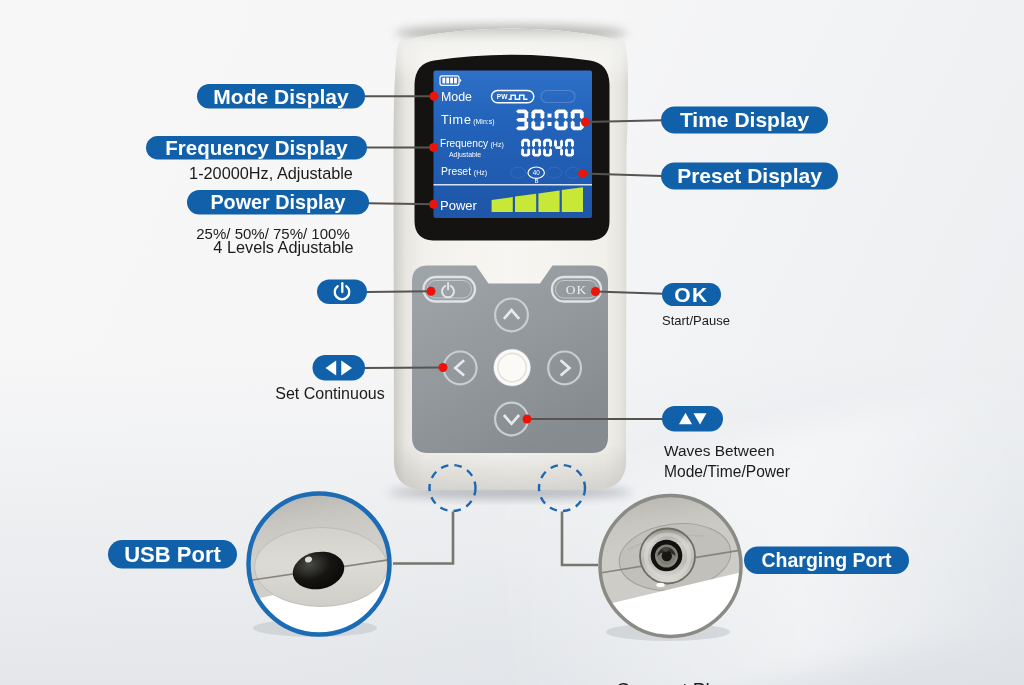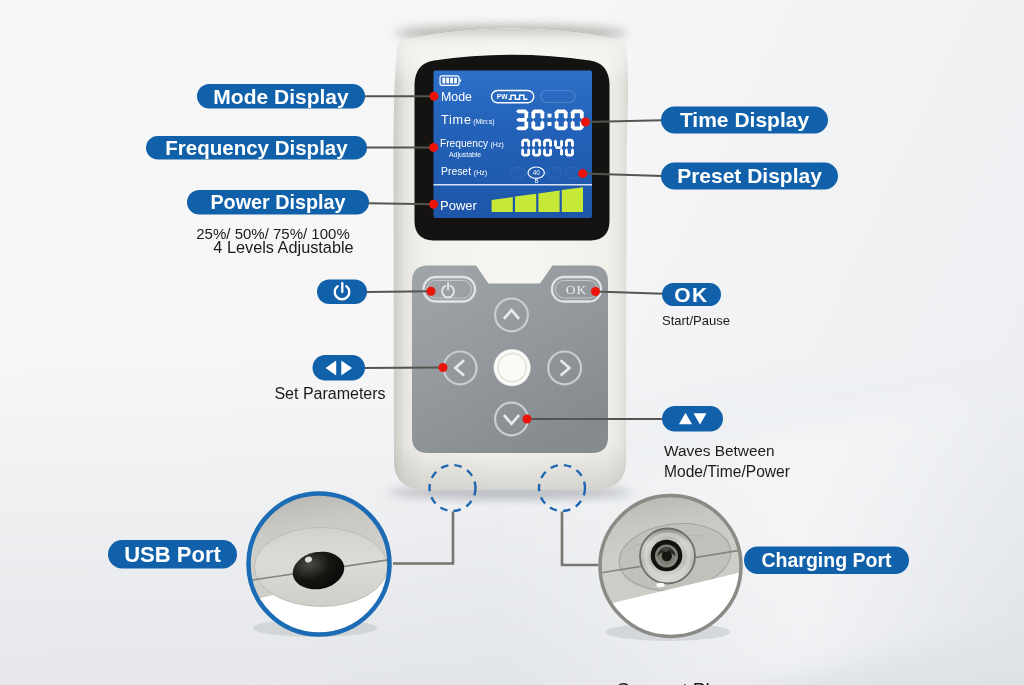--- a/index.html
+++ b/index.html
@@ -271,19 +271,20 @@
         <path d="M 337.71,286.1 A 7.3,7.3 0 1 0 346.29,286.1"></path>
         <line x1="342.3" y1="283.2" x2="342.3" y2="292"></line>
       </g>
 <rect x="312.5" y="355" width="52.5" height="25.5" rx="12.75" fill="#1161aa"></rect>
 <polygon points="336.2,360.5 336.2,375.5 325.5,368" fill="#fff"></polygon>
 <polygon points="341.3,360.5 341.3,375.5 352,368" fill="#fff"></polygon>
 <rect x="662" y="406" width="61" height="25.5" rx="12.75" fill="#1161aa"></rect>
 <polygon points="679,424.2 692,424.2 685.5,412.8" fill="#fff"></polygon>
 <polygon points="693.5,413.2 706.5,413.2 700,424.6" fill="#fff"></polygon>
 </svg>
+    <div class="lab" style="left:271px;top:173.3px;font-size:16.3px;transform:translate(-50%,-50%)">1-20000Hz, Adjustable</div>
     <div class="lab" style="left:273px;top:233px;font-size:15px;transform:translate(-50%,-50%)">25%/ 50%/ 75%/ 100%</div>
     <div class="lab" style="left:283.5px;top:246.8px;font-size:16.3px;transform:translate(-50%,-50%)">4 Levels Adjustable</div>
-    <div class="lab" style="left:330px;top:393.7px;font-size:16.0px;transform:translate(-50%,-50%)">Set Parameters</div>
+    <div class="lab" style="left:330px;top:393.7px;font-size:16.0px;transform:translate(-50%,-50%)">Set Continuous</div>
     <div class="lab" style="left:662px;top:320.4px;font-size:13px;transform:translate(0,-50%)">Start/Pause</div>
     <div class="lab" style="left:664px;top:451.4px;font-size:15.4px;transform:translate(0,-50%)">Waves Between</div>
     <div class="lab" style="left:664px;top:471.5px;font-size:15.6px;transform:translate(0,-50%)">Mode/Time/Power</div>
     <div class="lab" style="left:616px;top:690px;font-size:19.2px;transform:translate(0,-50%)">Connect Plug</div>
 </div>
 </body></html>

